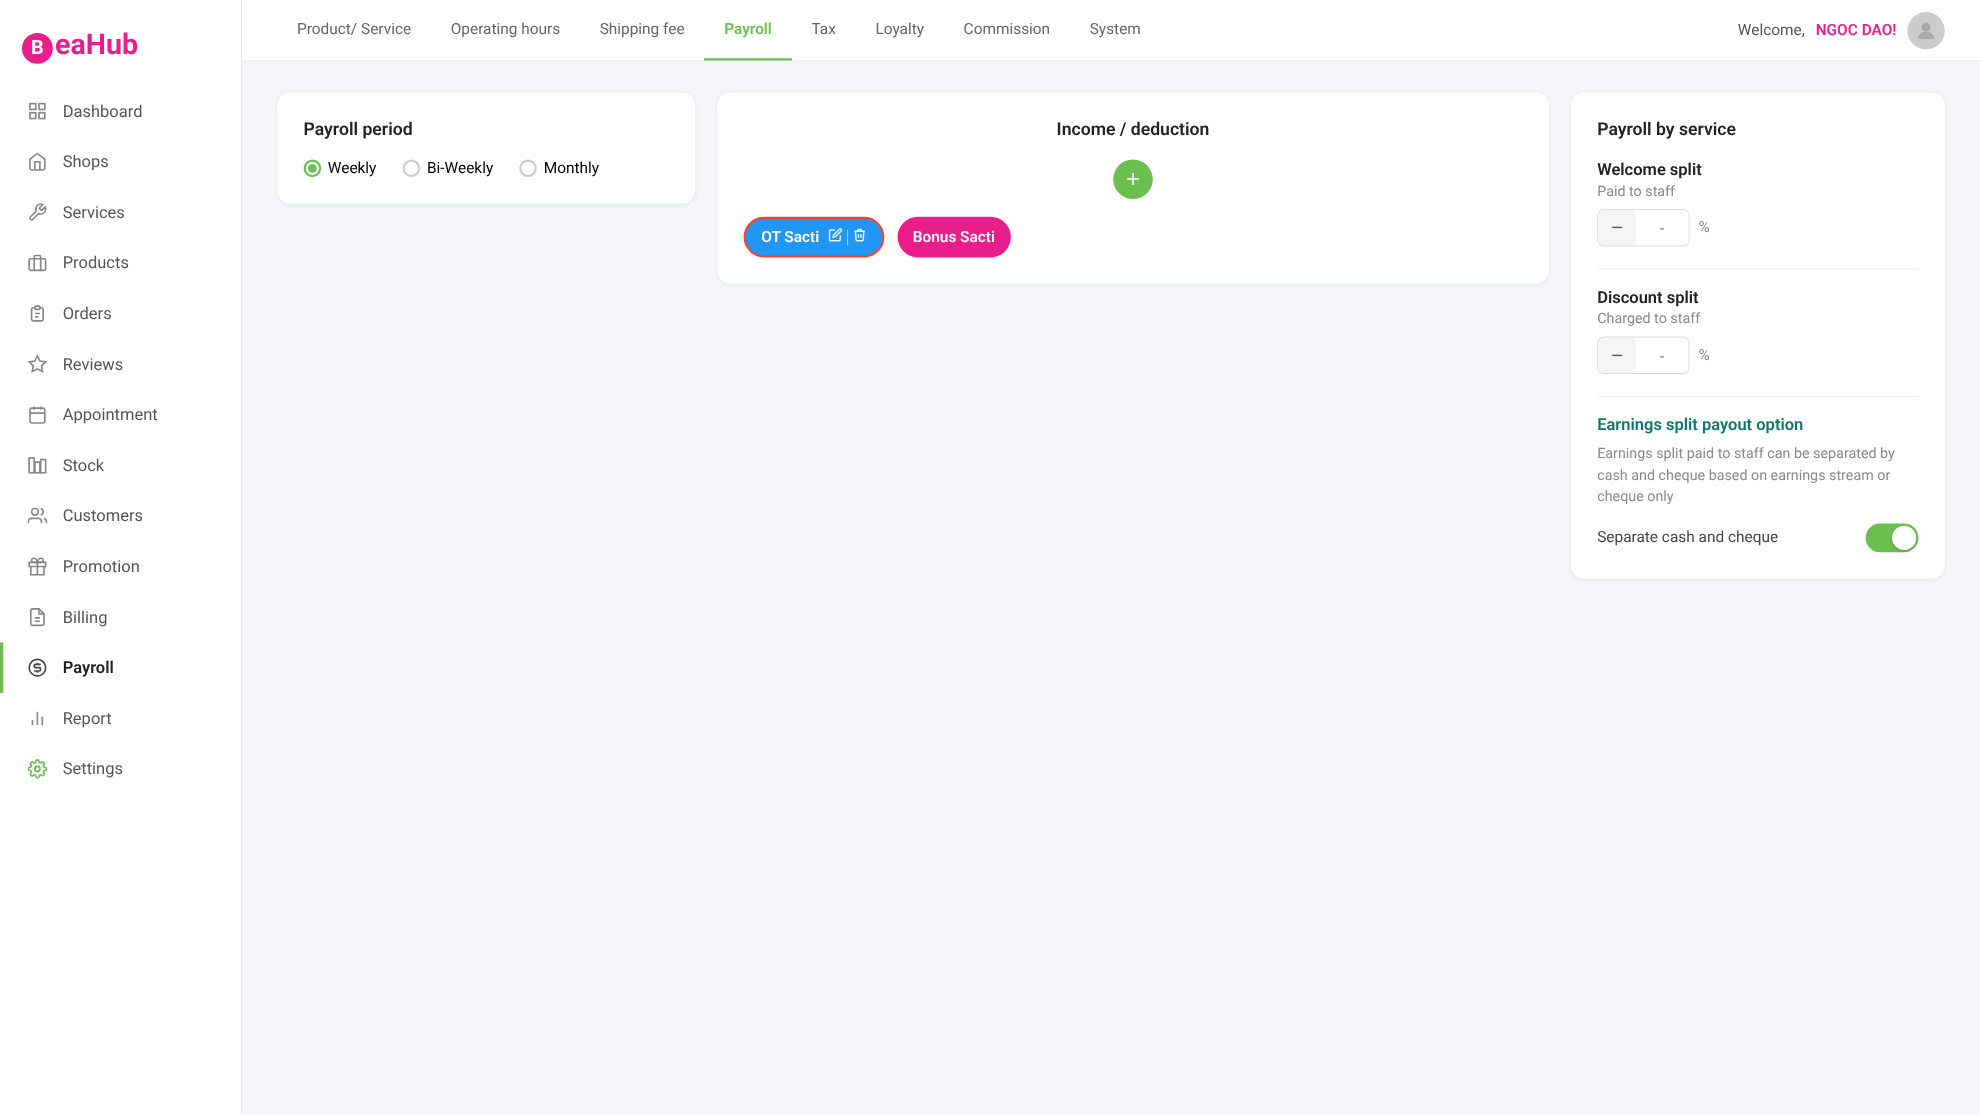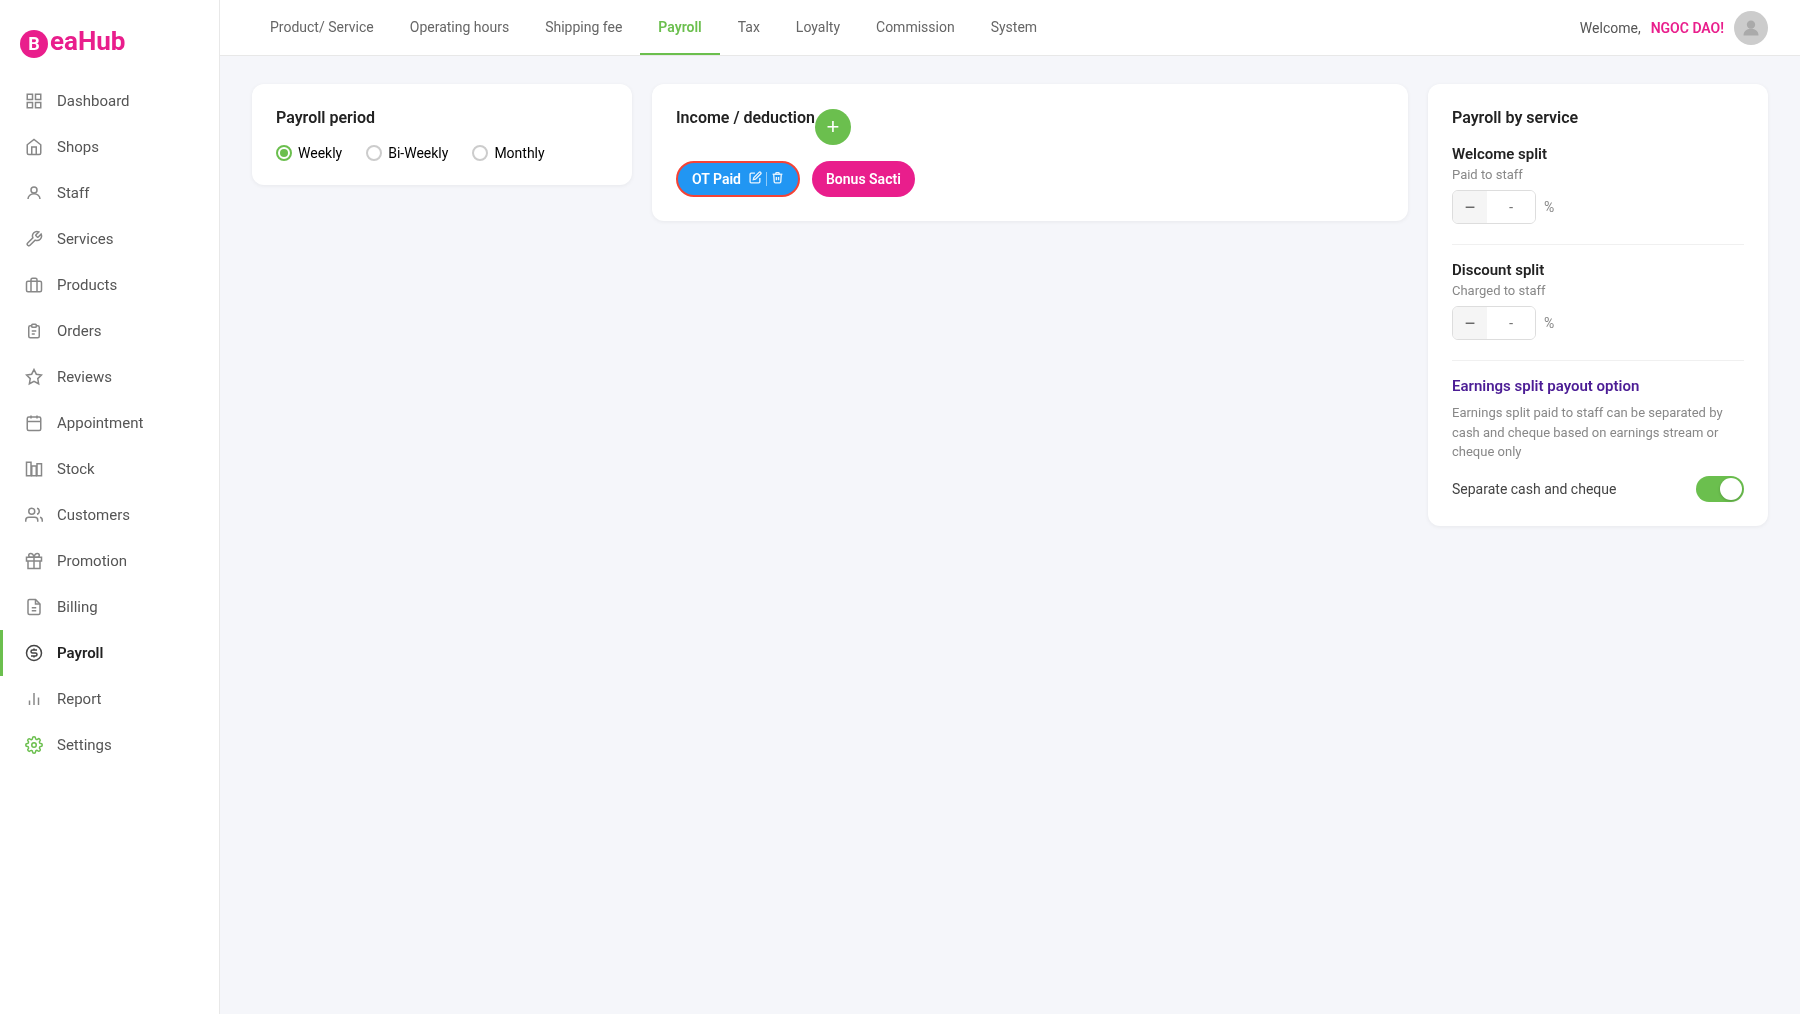--- a/index.html
+++ b/index.html
@@ -164,23 +164,24 @@
       background: #6bbf4e;
     }
 
     
     .income-card {
       flex: 1;
       min-width: 360px;
     }
     .income-card-header {
       display: flex;
-      justify-content: flex-start;
+      justify-content: center;
       align-items: center;
       margin-bottom: 16px;
+      flex-direction: column;
     }
     .add-btn {
       width: 36px;
       height: 36px;
       border-radius: 50%;
       background: #6bbf4e;
       border: none;
       cursor: pointer;
       display: flex;
       align-items: center;
@@ -279,21 +280,21 @@
       font-size: 14px;
       color: #888;
     }
 
     .divider { width: 100%; height: 1px; background: #f0f0f0; margin: 16px 0; }
 
     .earnings-section { }
     .earnings-title {
       font-size: 15px;
       font-weight: 600;
-      color: #4c1d95;
+      color: #0f766e;
       margin-bottom: 8px;
     }
     .earnings-desc {
       font-size: 13px;
       color: #888;
       line-height: 1.5;
       margin-bottom: 14px;
     }
     .toggle-row {
       display: flex;
@@ -374,29 +375,20 @@
     <span>Dashboard</span>
   </div>
   <div class="nav-item">
     <span class="nav-icon">
       <svg width="18" height="18" viewBox="0 0 24 24" fill="none" stroke="currentColor" stroke-width="2">
           <path d="M3 9l9-7 9 7v11a2 2 0 01-2 2H5a2 2 0 01-2-2V9z"></path>
           <polyline points="9 22 9 12 15 12 15 22"></polyline>
         </svg>
     </span>
     <span>Shops</span>
-  </div>
-  <div class="nav-item">
-    <span class="nav-icon">
-      <svg width="18" height="18" viewBox="0 0 24 24" fill="none" stroke="currentColor" stroke-width="2">
-          <circle cx="12" cy="8" r="4"></circle>
-          <path d="M4 20c0-4 3.6-7 8-7s8 3 8 7"></path>
-        </svg>
-    </span>
-    <span>Staff</span>
   </div>
   <div class="nav-item">
     <span class="nav-icon">
       <svg width="18" height="18" viewBox="0 0 24 24" fill="none" stroke="currentColor" stroke-width="2">
           <path d="M14.7 6.3a1 1 0 000 1.4l1.6 1.6a1 1 0 001.4 0l3.77-3.77a6 6 0 01-7.94 7.94l-6.91 6.91a2.12 2.12 0 01-3-3l6.91-6.91a6 6 0 017.94-7.94l-3.76 3.76z"></path>
         </svg>
     </span>
     <span>Services</span>
   </div>
   <div class="nav-item">
@@ -580,21 +572,21 @@
       <div class="card income-card">
         <div class="income-card-header">
           <div class="card-title">Income / deduction</div>
           <button class="add-btn">
             <span>+</span>
           </button>
         </div>
         <div class="income-items">
 
           <div class="income-tag blue" style="border: 2px solid #f44336;">
-            <span>OT Paid</span>
+            <span>OT Sacti</span>
             <div class="tag-actions">
               <span class="tag-icon">
                 <svg width="13" height="13" viewBox="0 0 24 24" fill="none" stroke="white" stroke-width="2.5">
                     <path d="M11 4H4a2 2 0 00-2 2v14a2 2 0 002 2h14a2 2 0 002-2v-7"></path>
                     <path d="M18.5 2.5a2.121 2.121 0 013 3L12 15l-4 1 1-4 9.5-9.5z"></path>
                   </svg>
               </span>
               <div class="tag-divider"></div>
               <span class="tag-icon">
                 <svg width="13" height="13" viewBox="0 0 24 24" fill="none" stroke="white" stroke-width="2.5">

